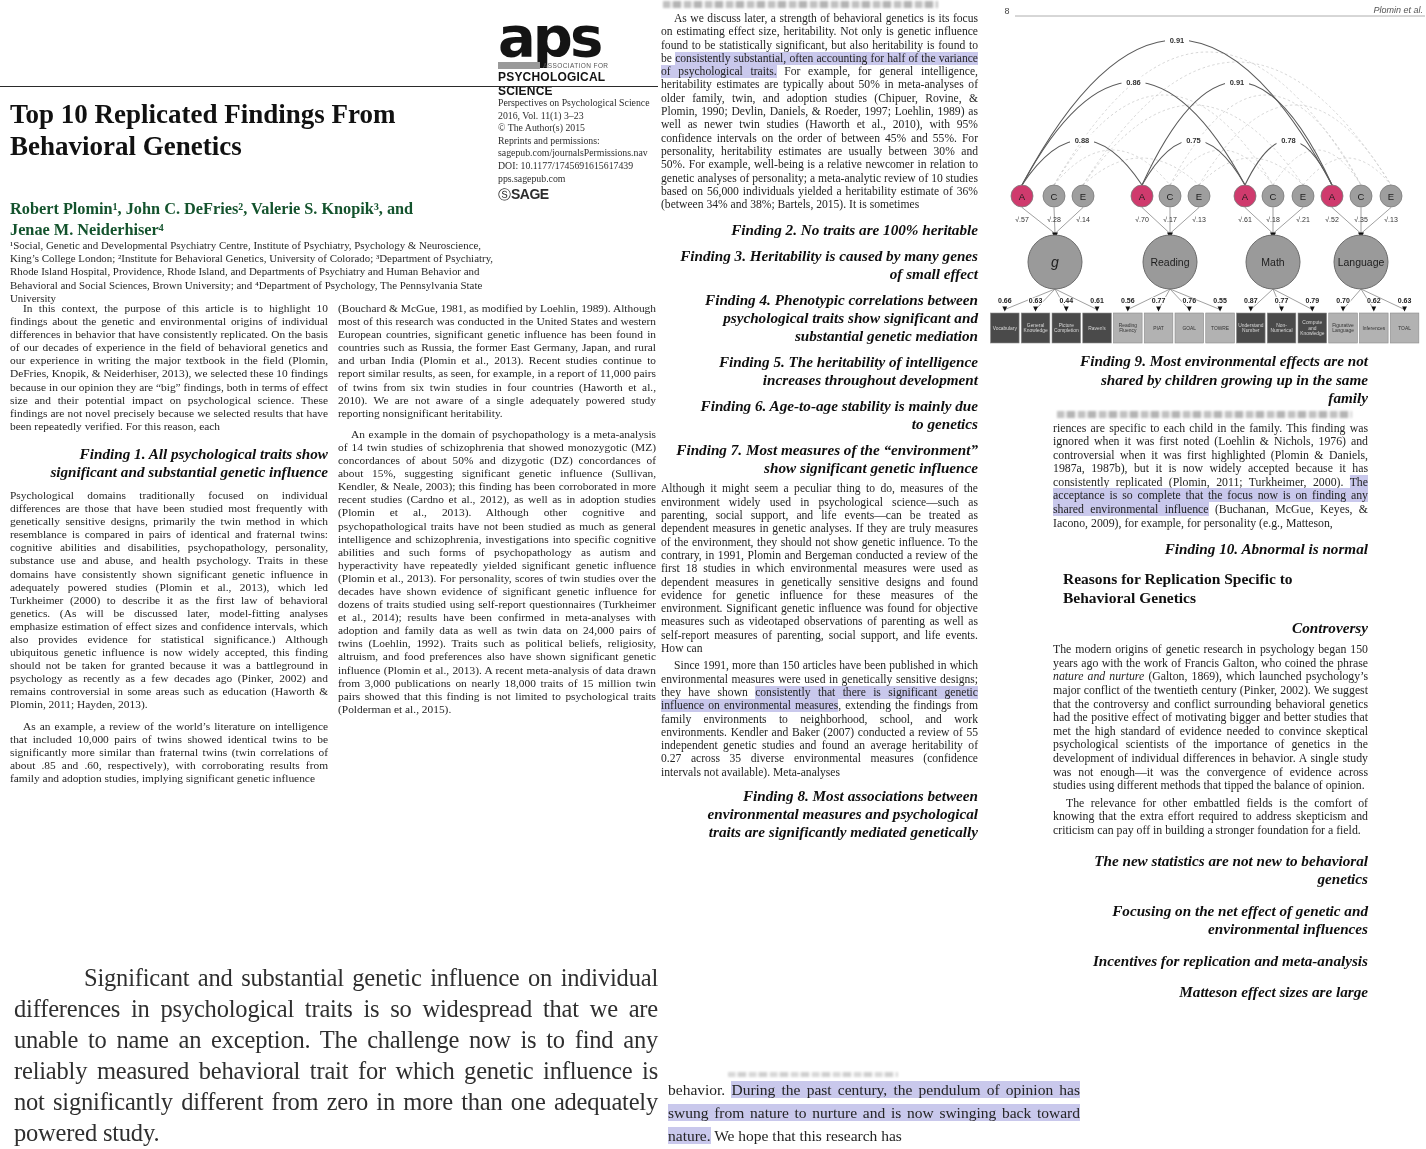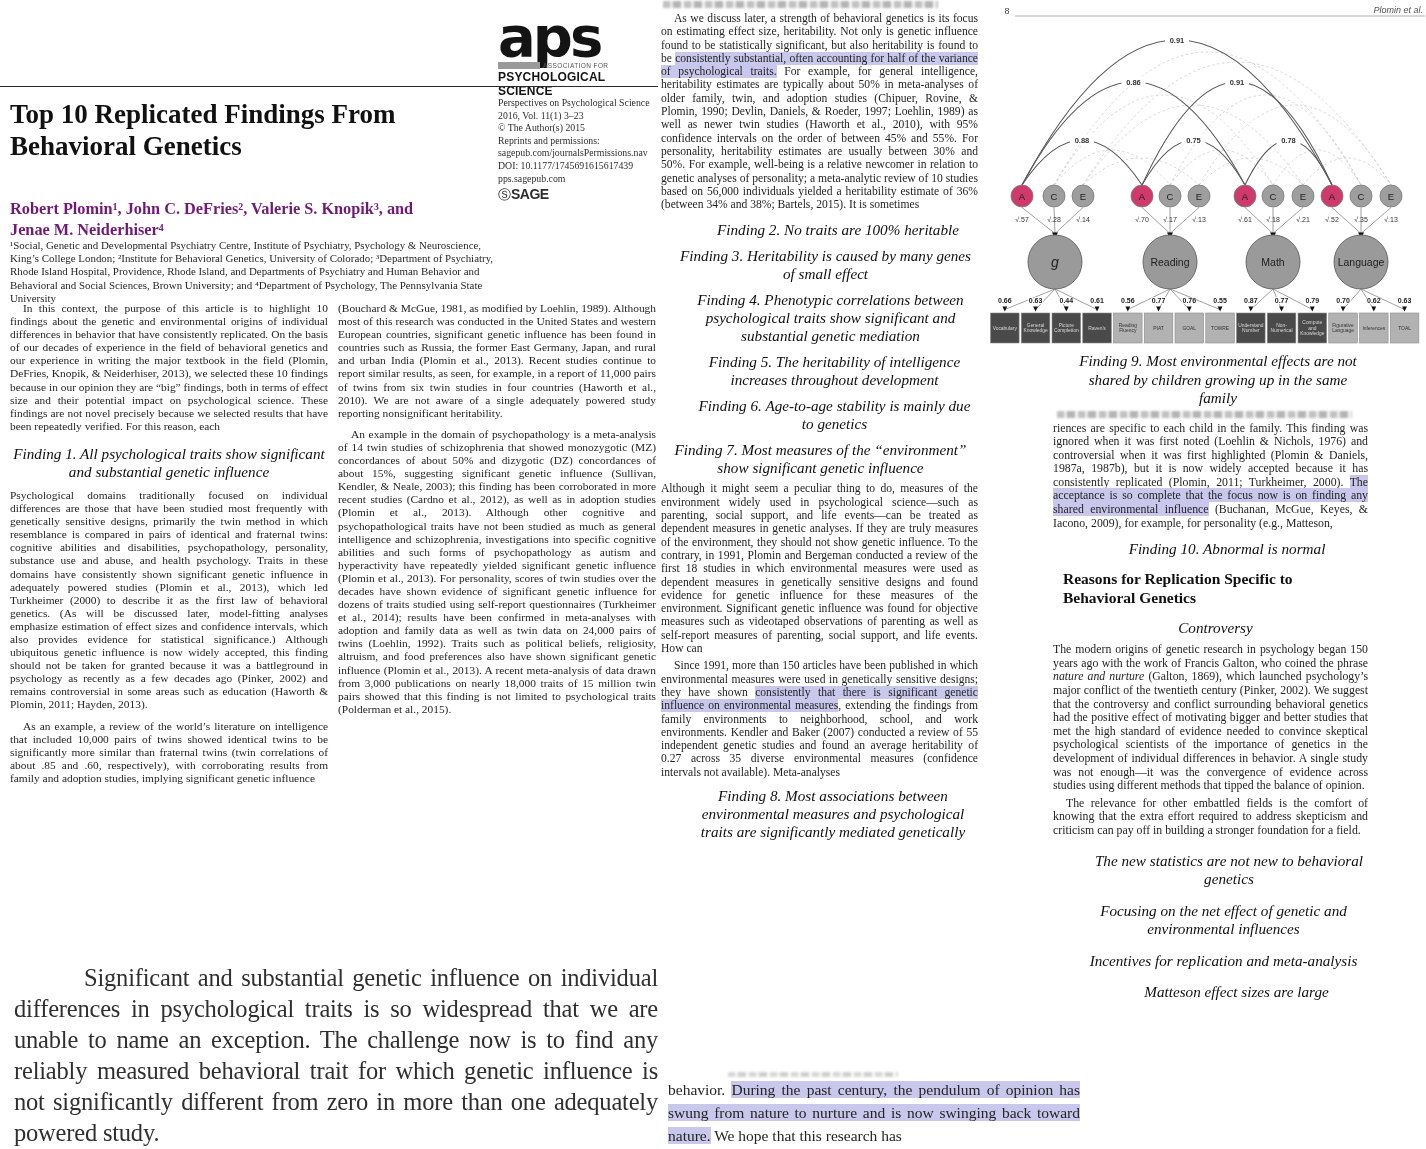--- a/index.html
+++ b/index.html
@@ -13,30 +13,30 @@
   .aps-assoc{display:flex;align-items:center;gap:3px;margin-top:0}
   .aps-bar{display:inline-block;width:42px;height:7px;background:#9a9a9a}
   .aps-assoc span.t{font-family:"Liberation Sans",sans-serif;font-size:6.5px;color:#555;letter-spacing:.4px}
   .aps-ps{font-family:"Liberation Sans",sans-serif;font-weight:bold;font-size:12px;letter-spacing:.2px;margin-top:1px}
   .toprule{left:0;top:86px;width:658px;height:0;border-top:1.6px solid #2a2a2a}
   .title{left:10px;top:98px;width:475px;margin:0;font-size:27px;line-height:32px;font-weight:bold;color:#111}
   .jinfo{left:498px;top:97px;width:165px;font-size:9.8px;line-height:12.6px;color:#2d2d2d}
   .sage{margin-top:3px;font-family:"Liberation Sans",sans-serif}
   .sage .s{font-size:13px}
   .sage .w{font-weight:bold;font-size:14px;letter-spacing:-.5px}
-  .authors{left:10px;top:198px;width:480px;font-weight:bold;font-size:16.3px;line-height:21px;color:#701a75;white-space:pre-line}
+  .authors{left:10px;top:198px;width:480px;font-weight:bold;font-size:16.3px;line-height:21px;color:#14532d;white-space:pre-line}
   .affil{left:10px;top:239px;width:497px;font-size:10.9px;line-height:13.2px;color:#262626}
   .col{width:318px;font-size:11.4px;line-height:13.1px;text-align:justify}
   .col1{left:10px;top:302px}
   .col2{left:338px;top:302px}
   p{margin:0}
   .indent{text-indent:13px}
   .mt{margin-top:8px}
   .mt4{margin-top:4px}.mt5{margin-top:5px}.mt6{margin-top:6px}
-  .fh{margin:12px 0 0 0;font-weight:normal;font-style:italic;font-size:15.2px;line-height:18px;color:#0f0f0f;text-align:center}
+  .fh{margin:12px 0 0 0;font-weight:bold;font-style:italic;font-size:15.2px;line-height:18px;color:#0f0f0f;text-align:right}
   .quote{left:14px;top:962px;width:644px;font-size:24.5px;line-height:31px;color:#2f2f2f;
          text-align:justify;text-indent:70px;letter-spacing:-.2px}
   
   .mid{left:661px;top:0;width:317px;font-size:11.6px;line-height:13.3px;text-align:justify}
   .pl2{padding-left:2px}.pl12{padding-left:12px}.pl22{padding-left:22px}.pl27{padding-left:27px}
   .pl30{padding-left:30px}.pl37{padding-left:37px}
   mark.hl{background:#c9c8ec;color:inherit;padding:0}
   .smudge{height:7px;background:repeating-linear-gradient(90deg,#8f8f8f 0 7px,#dcdcdc 7px 10px,#777 10px 18px,#eee 18px 21px);
           filter:blur(1.3px);opacity:.55}
   .sm-mid{width:275px;margin:1px 0 4px 2px}

